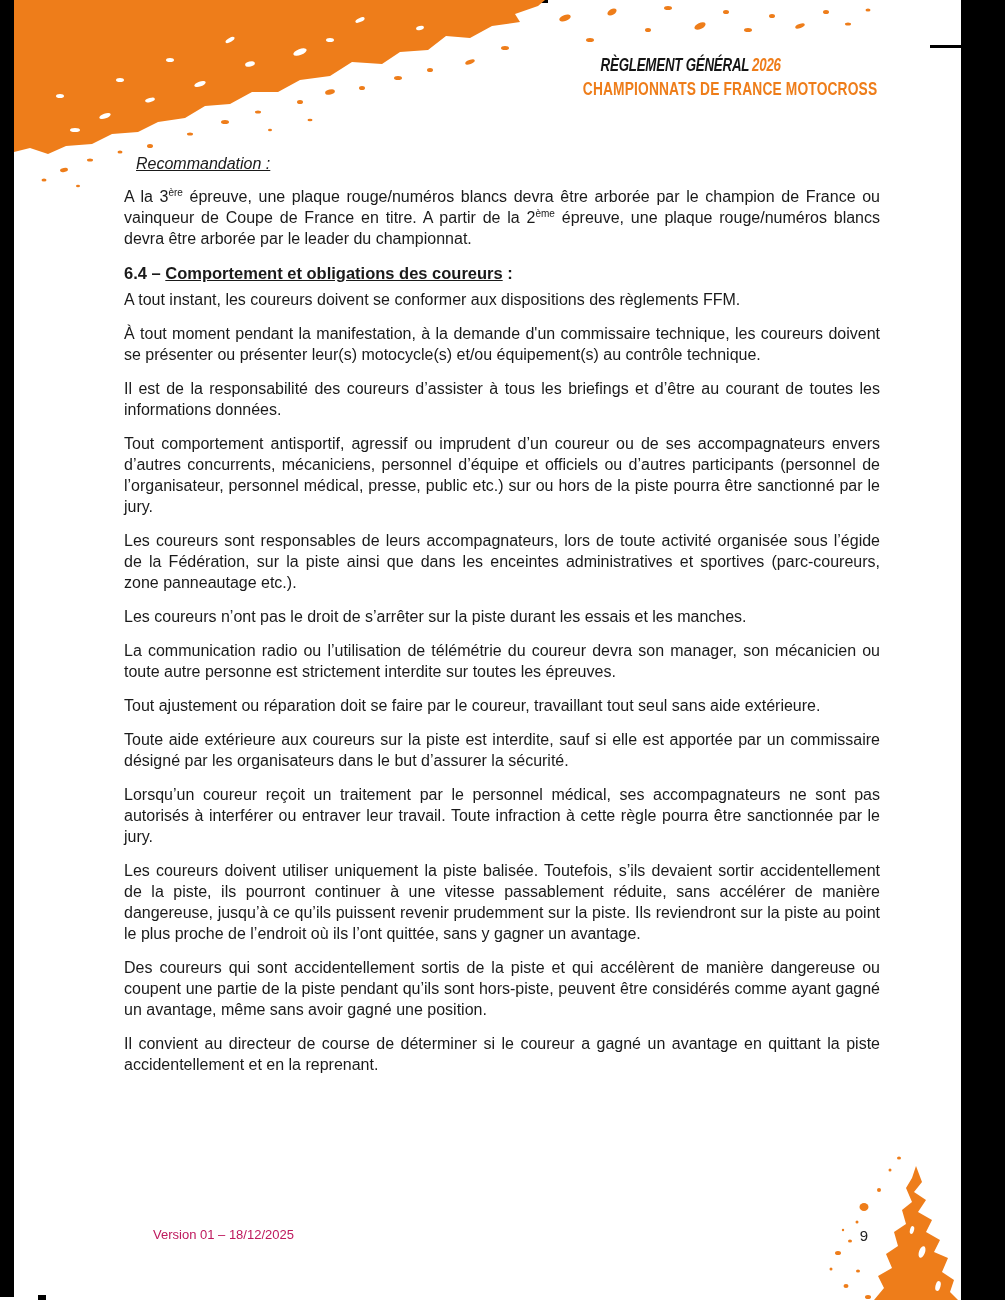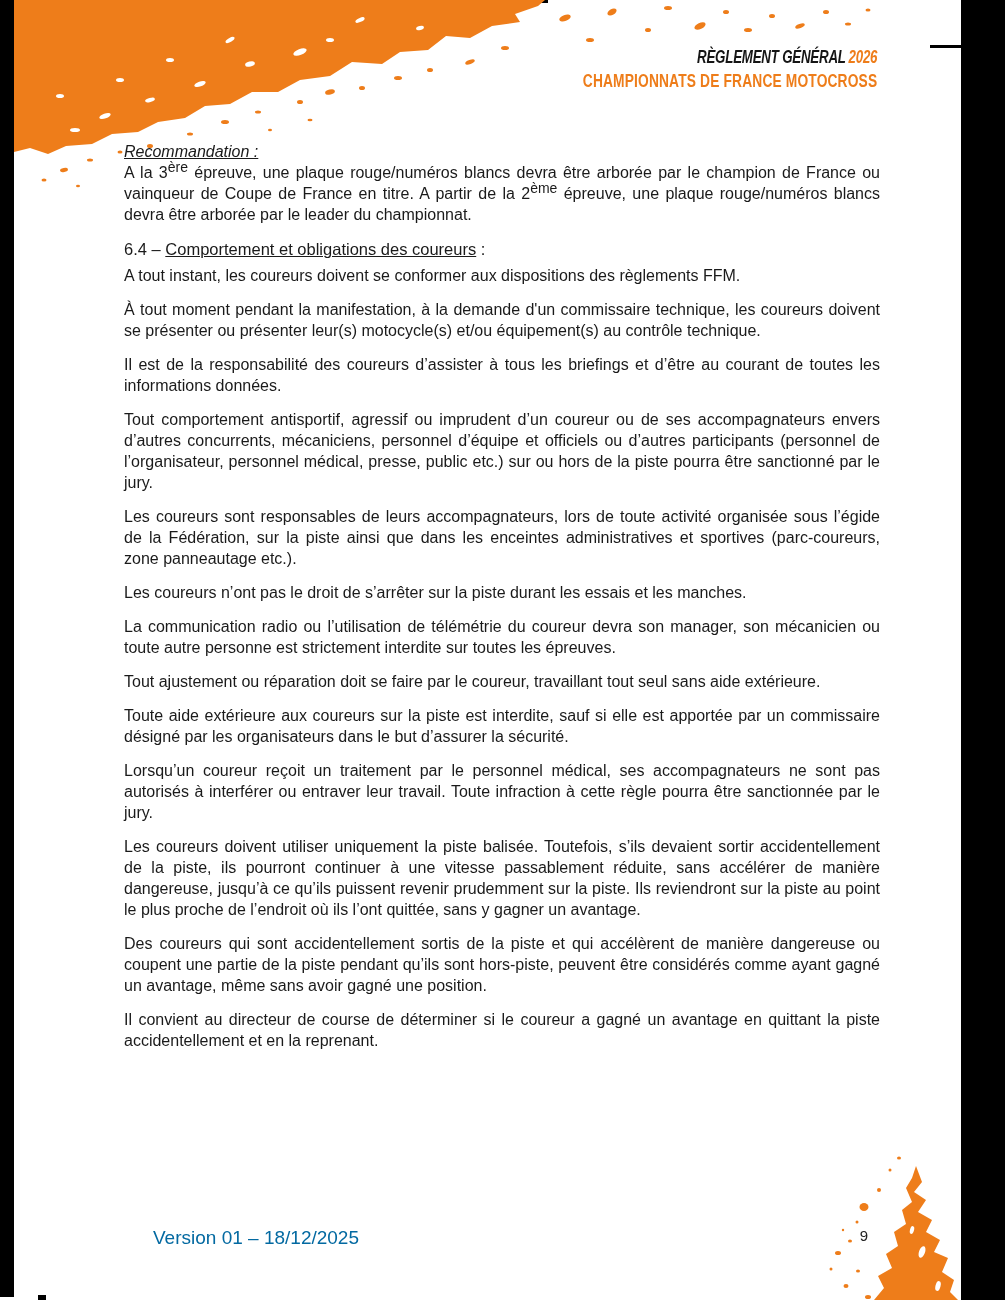--- a/index.html
+++ b/index.html
@@ -16,21 +16,21 @@
   .strip-right{position:absolute;left:961px;top:0;width:44px;height:1300px;background:#000;}
   .top-line{position:absolute;left:0;top:0;width:548px;height:3px;background:#000;}
   .tick-right{position:absolute;left:930px;top:45px;width:31px;height:3px;background:#000;}
   .speck-bl{position:absolute;left:38px;top:1295px;width:8px;height:5px;background:#000;}
 
   .splash{position:absolute;pointer-events:none;}
   .splash-top{left:0;top:0;}
   .splash-bottom{left:810px;top:1140px;}
 
   
-  .brand{position:absolute;right:128px;top:47px;text-align:right;}
+  .brand{position:absolute;right:128px;top:55px;}
   .brand-title{
     display:block;white-space:nowrap;
     font-size:19px;font-weight:bold;font-style:italic;
     letter-spacing:-0.3px;color:#151515;
     transform:scaleX(0.70);transform-origin:100% 50%;
     line-height:20px;
   }
   .brand-year{color:#ee7d1a;margin-left:4px;}
   .brand-sub{
     display:block;white-space:nowrap;
@@ -41,31 +41,31 @@
   }
 
   
   .content{
     position:absolute;left:124px;top:141px;width:756px;
     font-size:16px;line-height:21px;
   }
   .content p{margin:0 0 13px 0;text-align:justify;}
   .reco-label{
     font-style:italic;text-decoration:underline;
-    margin:0 !important;text-align:left !important;
+    margin:12px !important;text-align:left !important;
   }
   .section-h{
     margin:14px 0 5px 0 !important;text-align:center;
-    font-weight:normal;font-size:16.5px;
+    font-weight:bold;font-size:16.5px;
   }
   .section-h .u{text-decoration:underline;}
-  sup{font-size:14px;line-height:0;vertical-align:super;}
+  sup{font-size:10px;line-height:0;vertical-align:super;}
 
   
-  .footer-version{position:absolute;left:153px;top:1227px;font-size:19px;color:#0369a1;}
+  .footer-version{position:absolute;left:153px;top:1227px;font-size:13px;color:#be185d;}
   .footer-page{position:absolute;left:852px;top:1227px;width:24px;text-align:center;font-size:15px;color:#222;}
 </style>
 </head>
 <body>
 
 <div class="page">
 
   <div class="strip-left"></div>
   <div class="strip-right"></div>
   <div class="top-line"></div>

